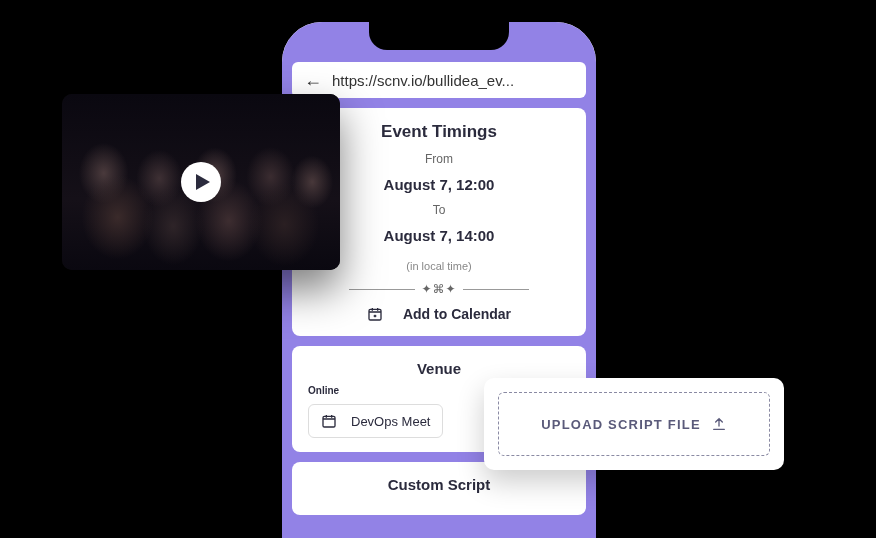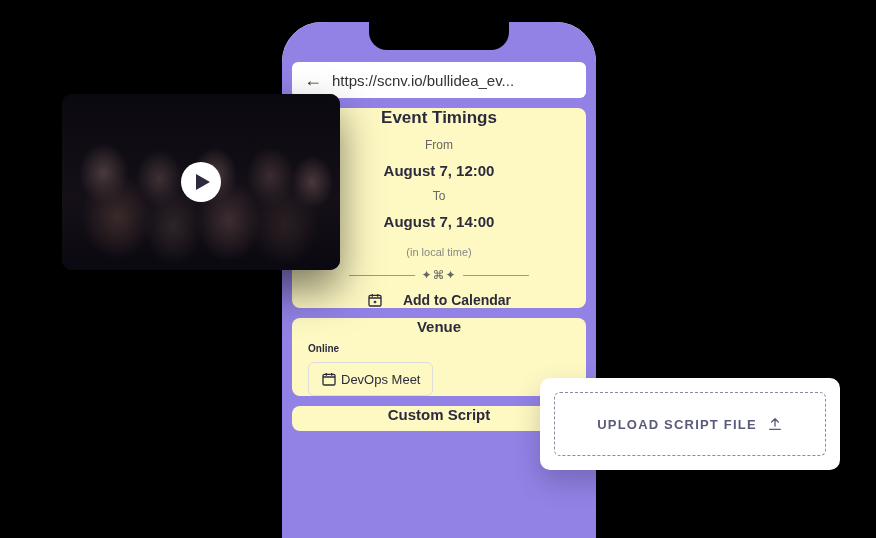--- a/index.html
+++ b/index.html
@@ -41,24 +41,24 @@
   border-radius: 6px;
   display: flex;
   align-items: center;
   padding: 0 12px;
   gap: 10px;
 }
 .url-text { font-size: 15px; color: #333; white-space: nowrap; overflow: hidden; }
 .back-arrow { font-size: 18px; color: #333; }
 
 .card {
-  background: #fef9c3;
+  background: #ffffff;
   margin: 0 10px 10px 10px;
   border-radius: 8px;
-  padding: 0 16px;
+  padding: 14px 16px;
   text-align: center;
 }
 .card-title { font-size: 17px; font-weight: 700; color: #2b2b3d; margin-bottom: 4px; }
 .small-label { font-size: 12px; color: #666; margin: 10px 0; }
 .date { font-size: 15px; font-weight: 700; color: #2b2b3d; margin: 2px 0; }
 .local { font-size: 11px; color: #888; margin-top: 16px; }
 .divider {
   margin: 10px auto;
   width: 180px;
   height: 14px;
@@ -76,21 +76,21 @@
   background: #999;
 }
 .divider-orn { padding: 0 6px; font-size: 12px; }
 .add-cal { display: flex; align-items: center; justify-content: center; gap: 20px; font-size: 14px; font-weight: 600; color: #2b2b3d; }
 
 .venue-header { font-size: 15px; font-weight: 700; text-align: center; color: #2b2b3d; margin-bottom: 8px; }
 .venue-sub { font-size: 10px; font-weight: 600; text-align: left; color: #2b2b3d; margin-bottom: 8px; }
 .chip {
   display: inline-flex;
   align-items: center;
-  gap: 4px;
+  gap: 14px;
   border: 1px solid #ddd;
   border-radius: 6px;
   padding: 8px 12px;
   font-size: 13px;
   font-weight: 500;
   color: #2b2b3d;
 }
 
 
 .video-card {
@@ -130,21 +130,21 @@
   background: #fff;
   display: flex;
   align-items: center;
   justify-content: center;
 }
 .play-btn svg { margin-left: 3px; }
 
 
 .upload-card {
   position: absolute;
-  left: 540px;
+  left: 484px;
   top: 378px;
   width: 300px;
   height: 92px;
   background: #fff;
   border-radius: 10px;
   box-shadow: 0 12px 28px rgba(0,0,0,.2);
   display: flex;
   align-items: center;
   justify-content: center;
   padding: 14px;

